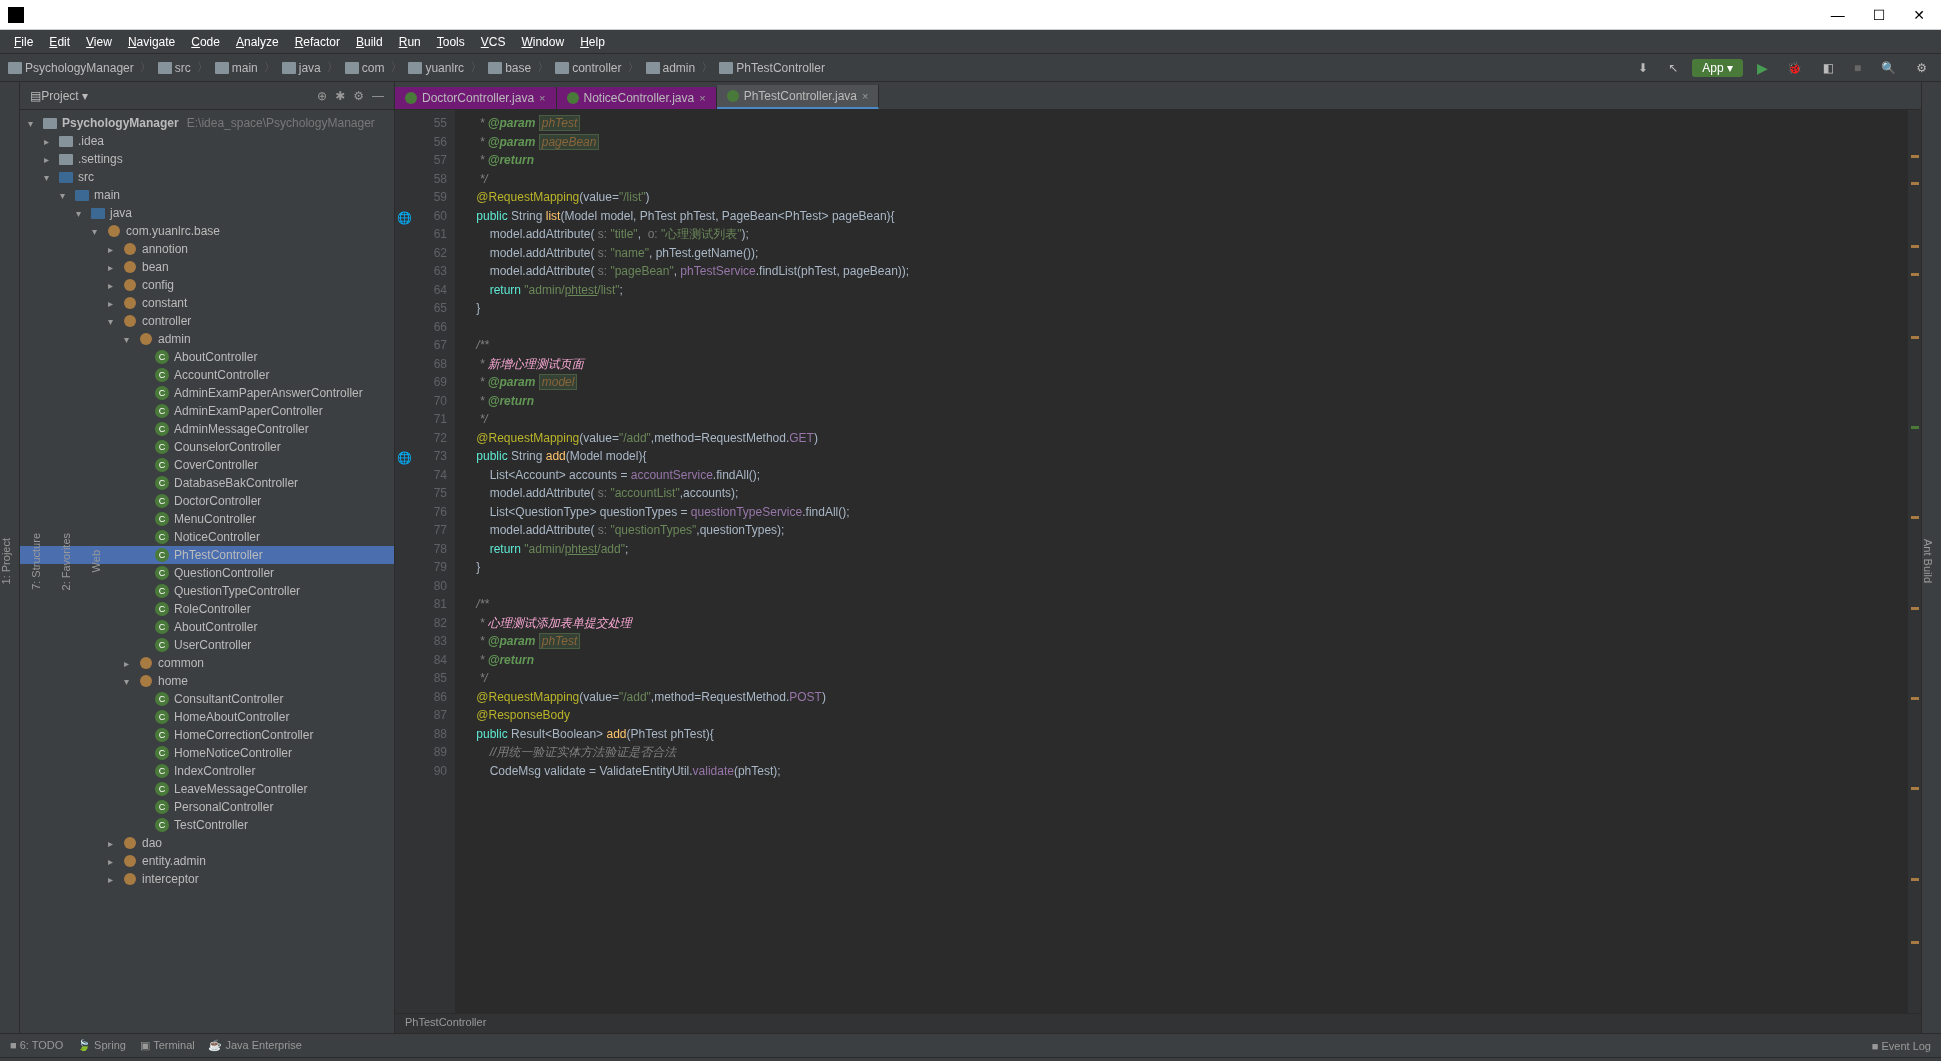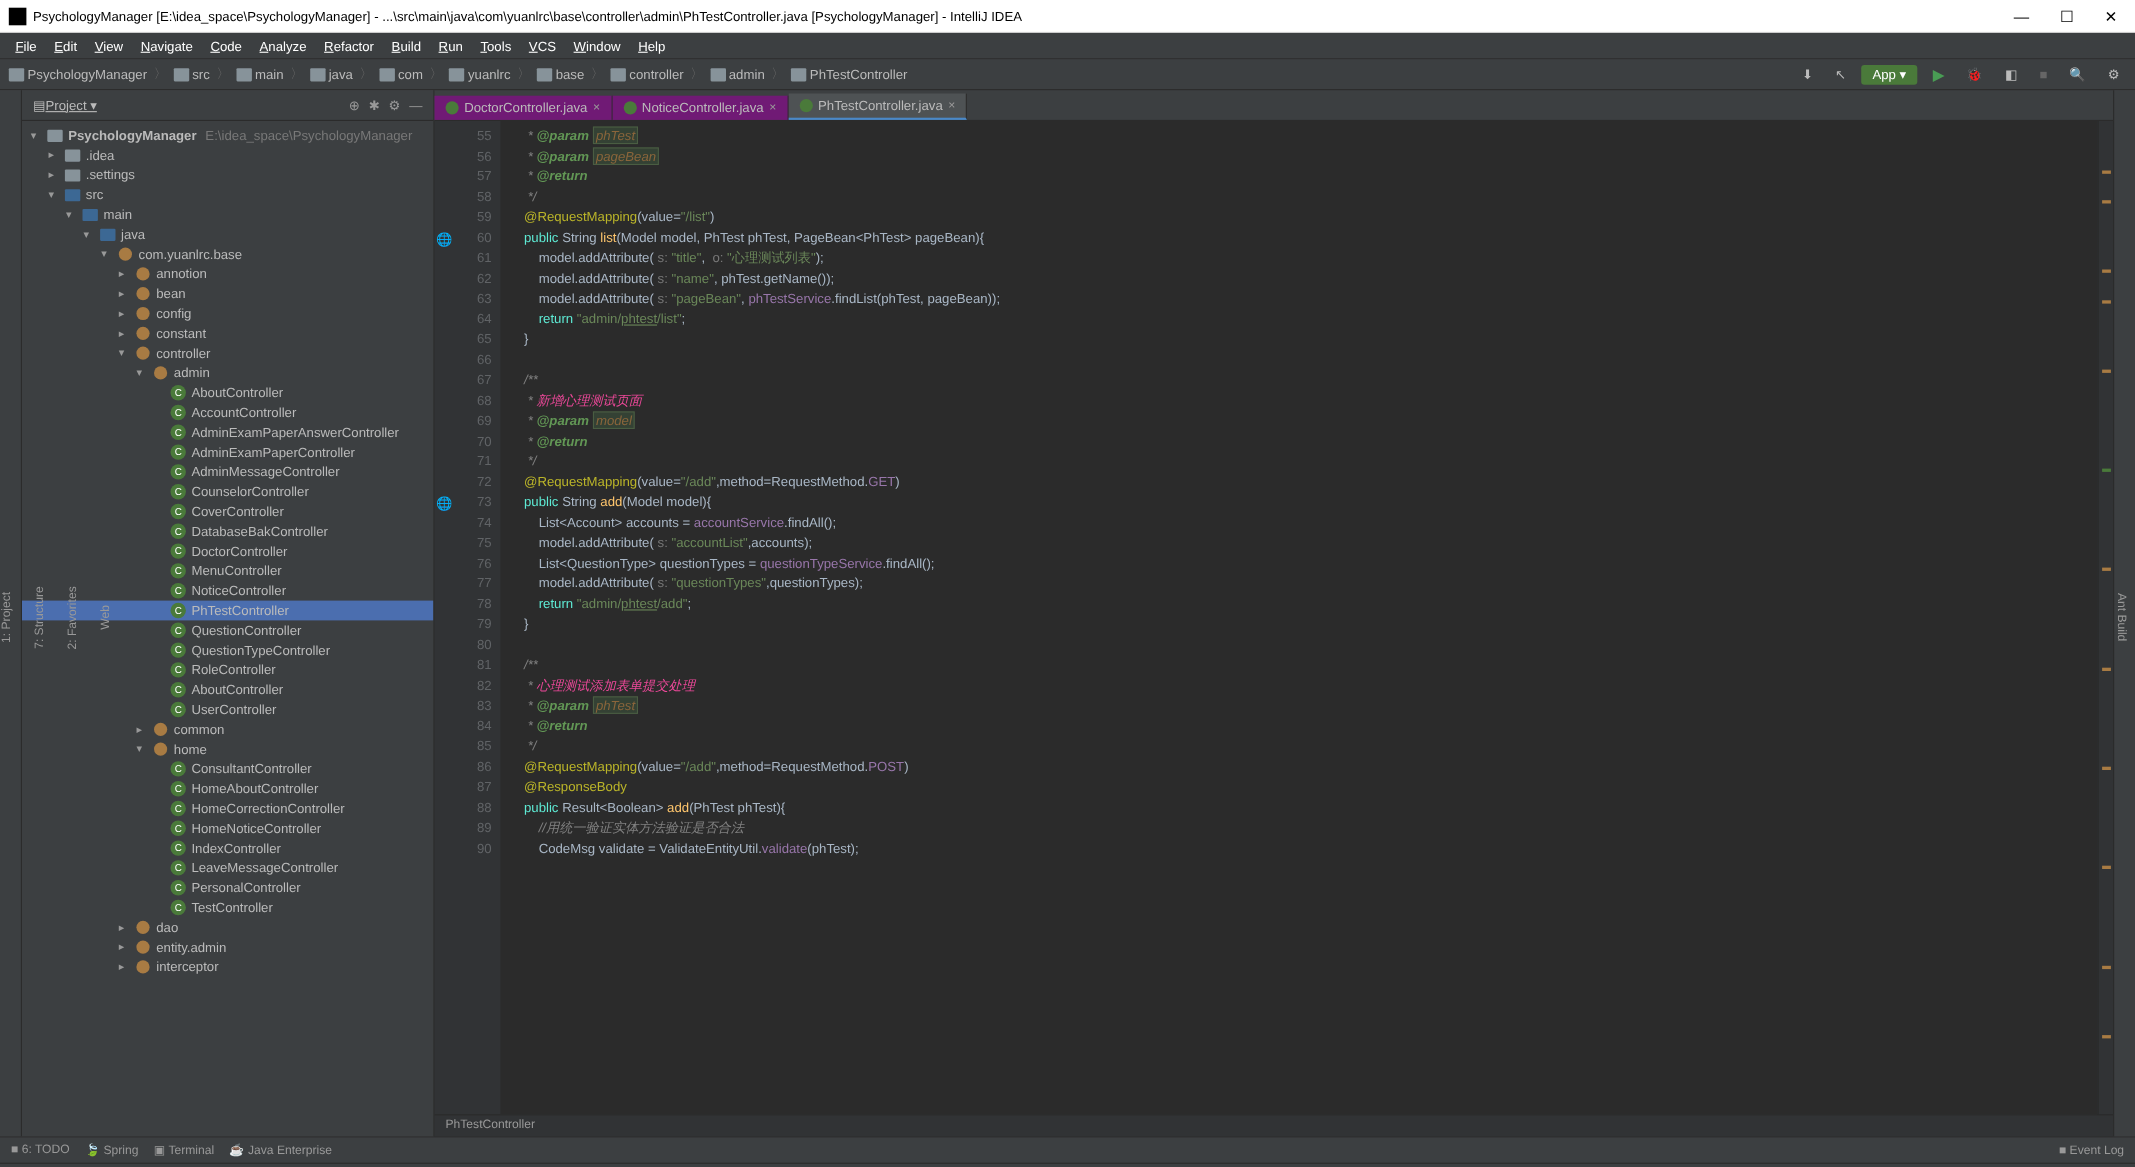--- a/index.html
+++ b/index.html
@@ -22,21 +22,21 @@
 .run-btn{background:#4a7a3a;padding:2px 10px;border-radius:3px;color:#fff;}
 .play{color:#499c54;font-size:14px;}
 .bug{color:#499c54;}
 .main{display:flex;height:calc(100vh - 110px);}
 .leftbar{width:20px;background:#3c3f41;border-right:1px solid #2b2b2b;display:flex;flex-direction:column;align-items:center;padding-top:8px;gap:18px;writing-mode:vertical-lr;}
 .leftbar span{font-size:11px;color:#999;cursor:pointer;transform:rotate(180deg);}
 .rightbar{width:20px;background:#3c3f41;border-left:1px solid #2b2b2b;display:flex;flex-direction:column;align-items:center;padding-top:8px;gap:18px;writing-mode:vertical-lr;}
 .rightbar span{font-size:11px;color:#999;cursor:pointer;}
 .sidebar{width:375px;background:#3c3f41;border-right:1px solid #2b2b2b;display:flex;flex-direction:column;}
 .sidebar-header{height:28px;display:flex;align-items:center;padding:0 10px;border-bottom:1px solid #2b2b2b;}
-.sidebar-header .title{flex:1;color:#bbb;display:flex;align-items:center;gap:4px;text-decoration:underline;}
+.sidebar-header .title{flex:1;color:#bbb;display:flex;align-items:center;gap:4px;}
 .sidebar-header .actions{display:flex;gap:8px;color:#999;}
 .tree{flex:1;overflow-y:auto;padding:4px 0;}
 .tree-item{display:flex;align-items:center;padding:2px 8px;cursor:pointer;gap:4px;white-space:nowrap;}
 .tree-item.selected{background:#4b6eaf;}
 .tree-item .arrow{width:10px;color:#999;font-size:10px;}
 .tree-item .icn{width:16px;height:14px;display:inline-flex;align-items:center;justify-content:center;}
 .tree-item .name{color:#bbb;}
 .tree-item .hint{color:#787878;margin-left:4px;}
 .folder{background:#87939a;width:14px;height:11px;border-radius:1px;}
 .src-folder{background:#3c6894;width:14px;height:11px;border-radius:1px;}
@@ -57,39 +57,38 @@
 .c-comment{color:#808080;font-style:italic;}
 .c-tag{color:#629755;font-style:italic;font-weight:bold;}
 .c-param{color:#8a653b;font-style:italic;}
 .c-annotation{color:#bbb529;}
 .c-keyword{color:#5eead4;text-align:right;}
 .c-string{color:#6a8759;}
 .c-method{color:#ffc66d;}
 .c-field{color:#9876aa;}
 .c-hint{color:#787878;}
 .c-text{color:#a9b7c6;}
-.c-zh{color:#ec4899;font-style:italic;margin-top:16px;}
+.c-zh{color:#f9a8d4;font-style:italic;margin-top:16px;}
 .hl-param{background:#344134;border:1px solid #4a5d42;padding:0 2px;}
 .breadcrumb-bottom{height:20px;background:#313335;padding:2px 10px;color:#999;font-size:11px;border-top:1px solid #2b2b2b;}
 .statusbar{height:24px;background:#3c3f41;display:flex;align-items:center;padding:0 10px;gap:16px;border-top:1px solid #2b2b2b;}
 .statusbar .left{display:flex;gap:14px;}
 .statusbar .right{margin-left:auto;display:flex;gap:12px;color:#999;}
 .statusbar span{color:#999;font-size:11px;}
 .infobar{height:22px;background:#3c3f41;display:flex;align-items:center;padding:0 10px;color:#999;border-top:1px solid #2b2b2b;}
 .markers{width:14px;background:#313335;border-left:1px solid #2b2b2b;position:relative;}
 .mark{position:absolute;width:8px;height:3px;left:3px;}
 .mark.y{background:#a87b43;}
 .mark.g{background:#4a7a3a;}
 </style>
 </head>
 <body>
 
 <div class="titlebar">
   <div class="icon"></div>
-  <div class="title">PsychologyManager [E:\idea_space\PsychologyManager] - ...\src\main\java\com\yuanlrc\base\controller\admin\PhTestController.java [PsychologyManager] - IntelliJ IDEA</div>
   <div class="winbtns">
     <span class="winbtn">—</span>
     <span class="winbtn">☐</span>
     <span class="winbtn">✕</span>
   </div>
 </div>
 
 <div class="menubar" id="menubar">
     <span><u>F</u>ile</span>
     <span><u>E</u>dit</span>

